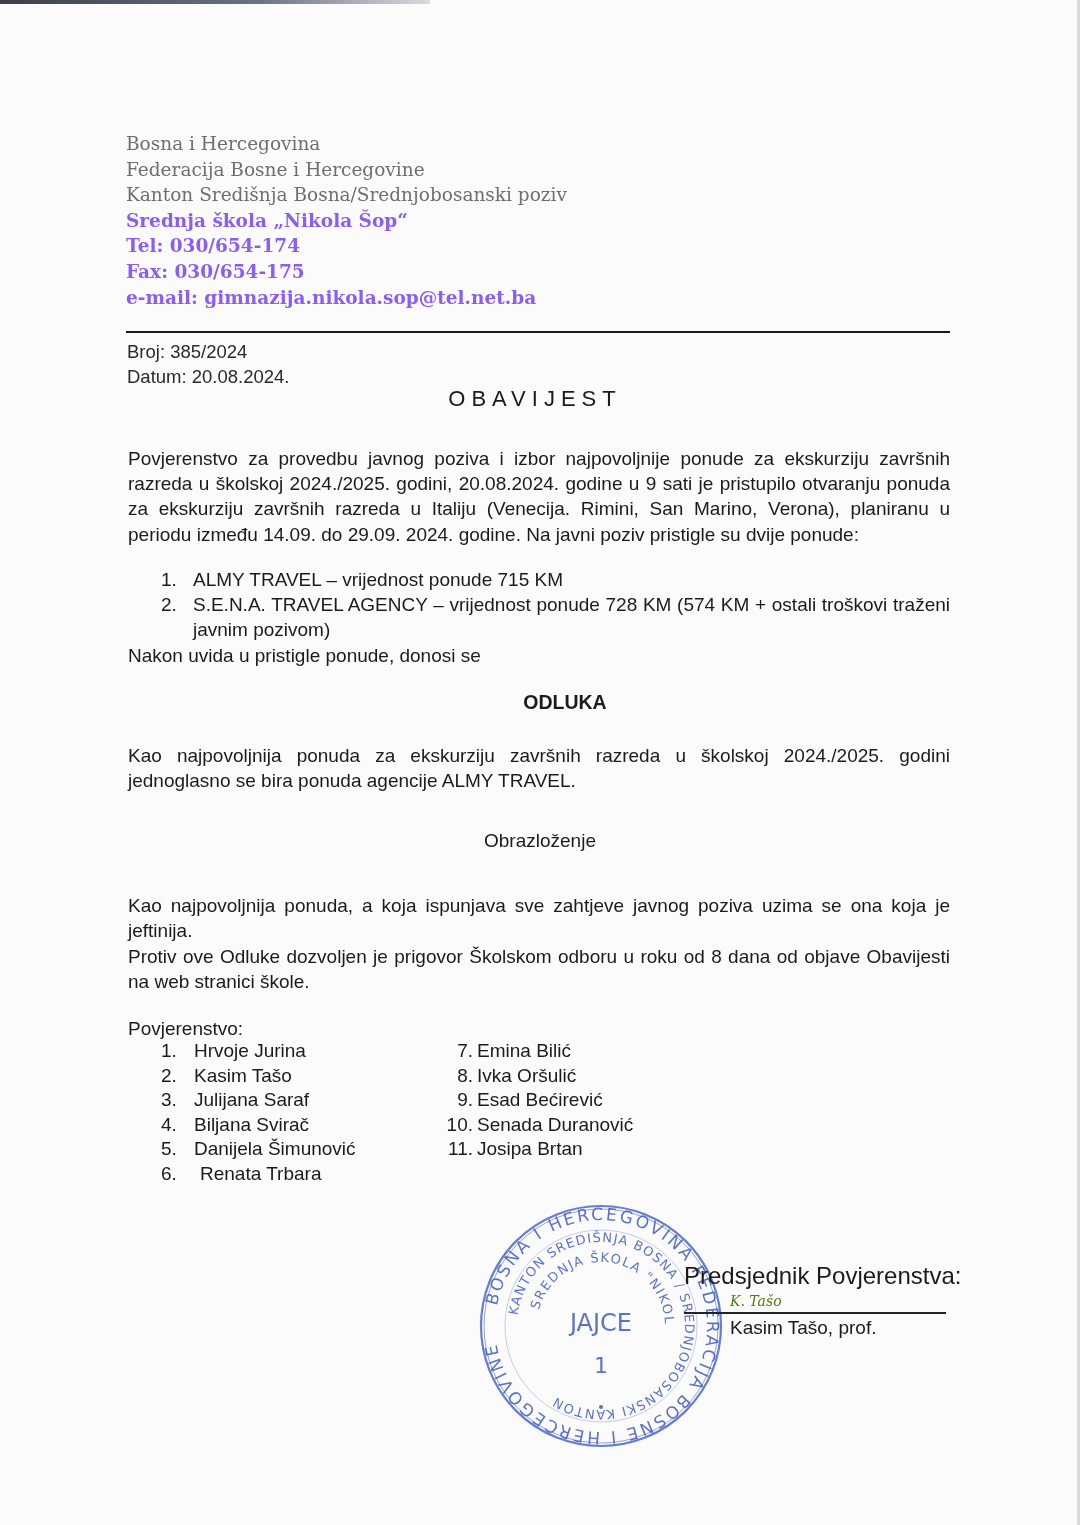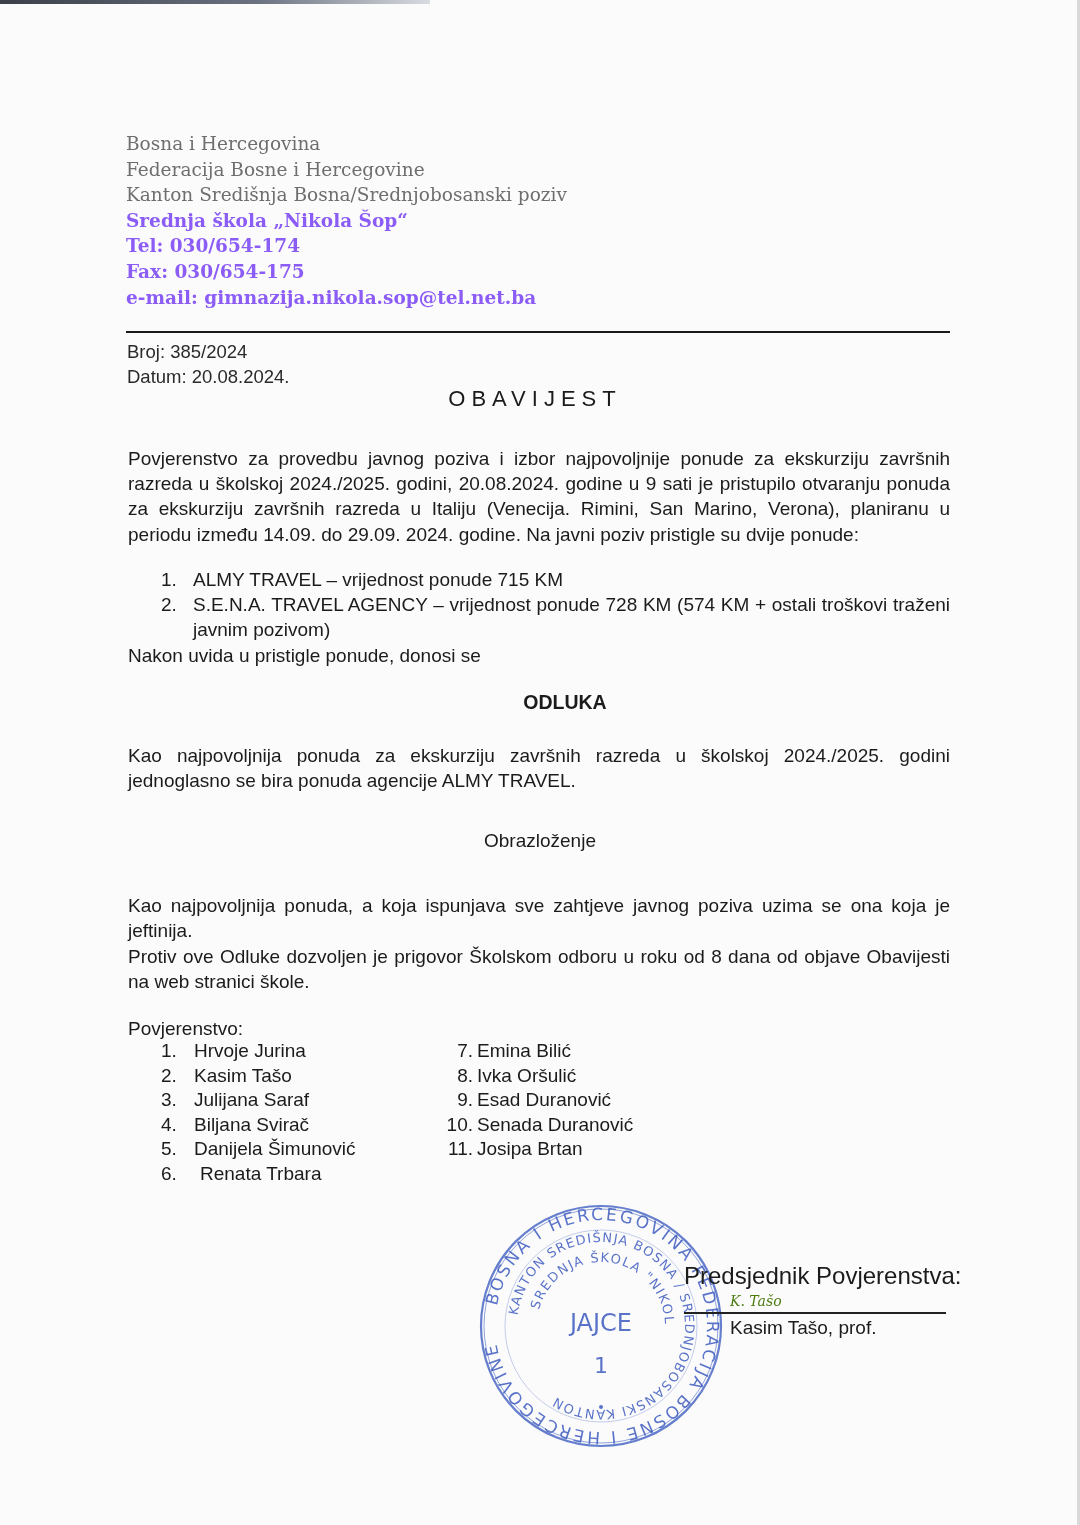--- a/index.html
+++ b/index.html
@@ -134,21 +134,21 @@
   <div class="m">
       <span class="n">7.</span>
       <span>Emina Bilić</span>
     </div>
   <div class="m">
       <span class="n">8.</span>
       <span>Ivka Oršulić</span>
     </div>
   <div class="m">
       <span class="n">9.</span>
-      <span>Esad Duranović</span>
+      <span>Esad Bećirević</span>
     </div>
   <div class="m">
       <span class="n">10.</span>
       <span>Senada Duranović</span>
     </div>
   <div class="m">
       <span class="n">11.</span>
       <span>Josipa Brtan</span>
     </div>
 </div>

